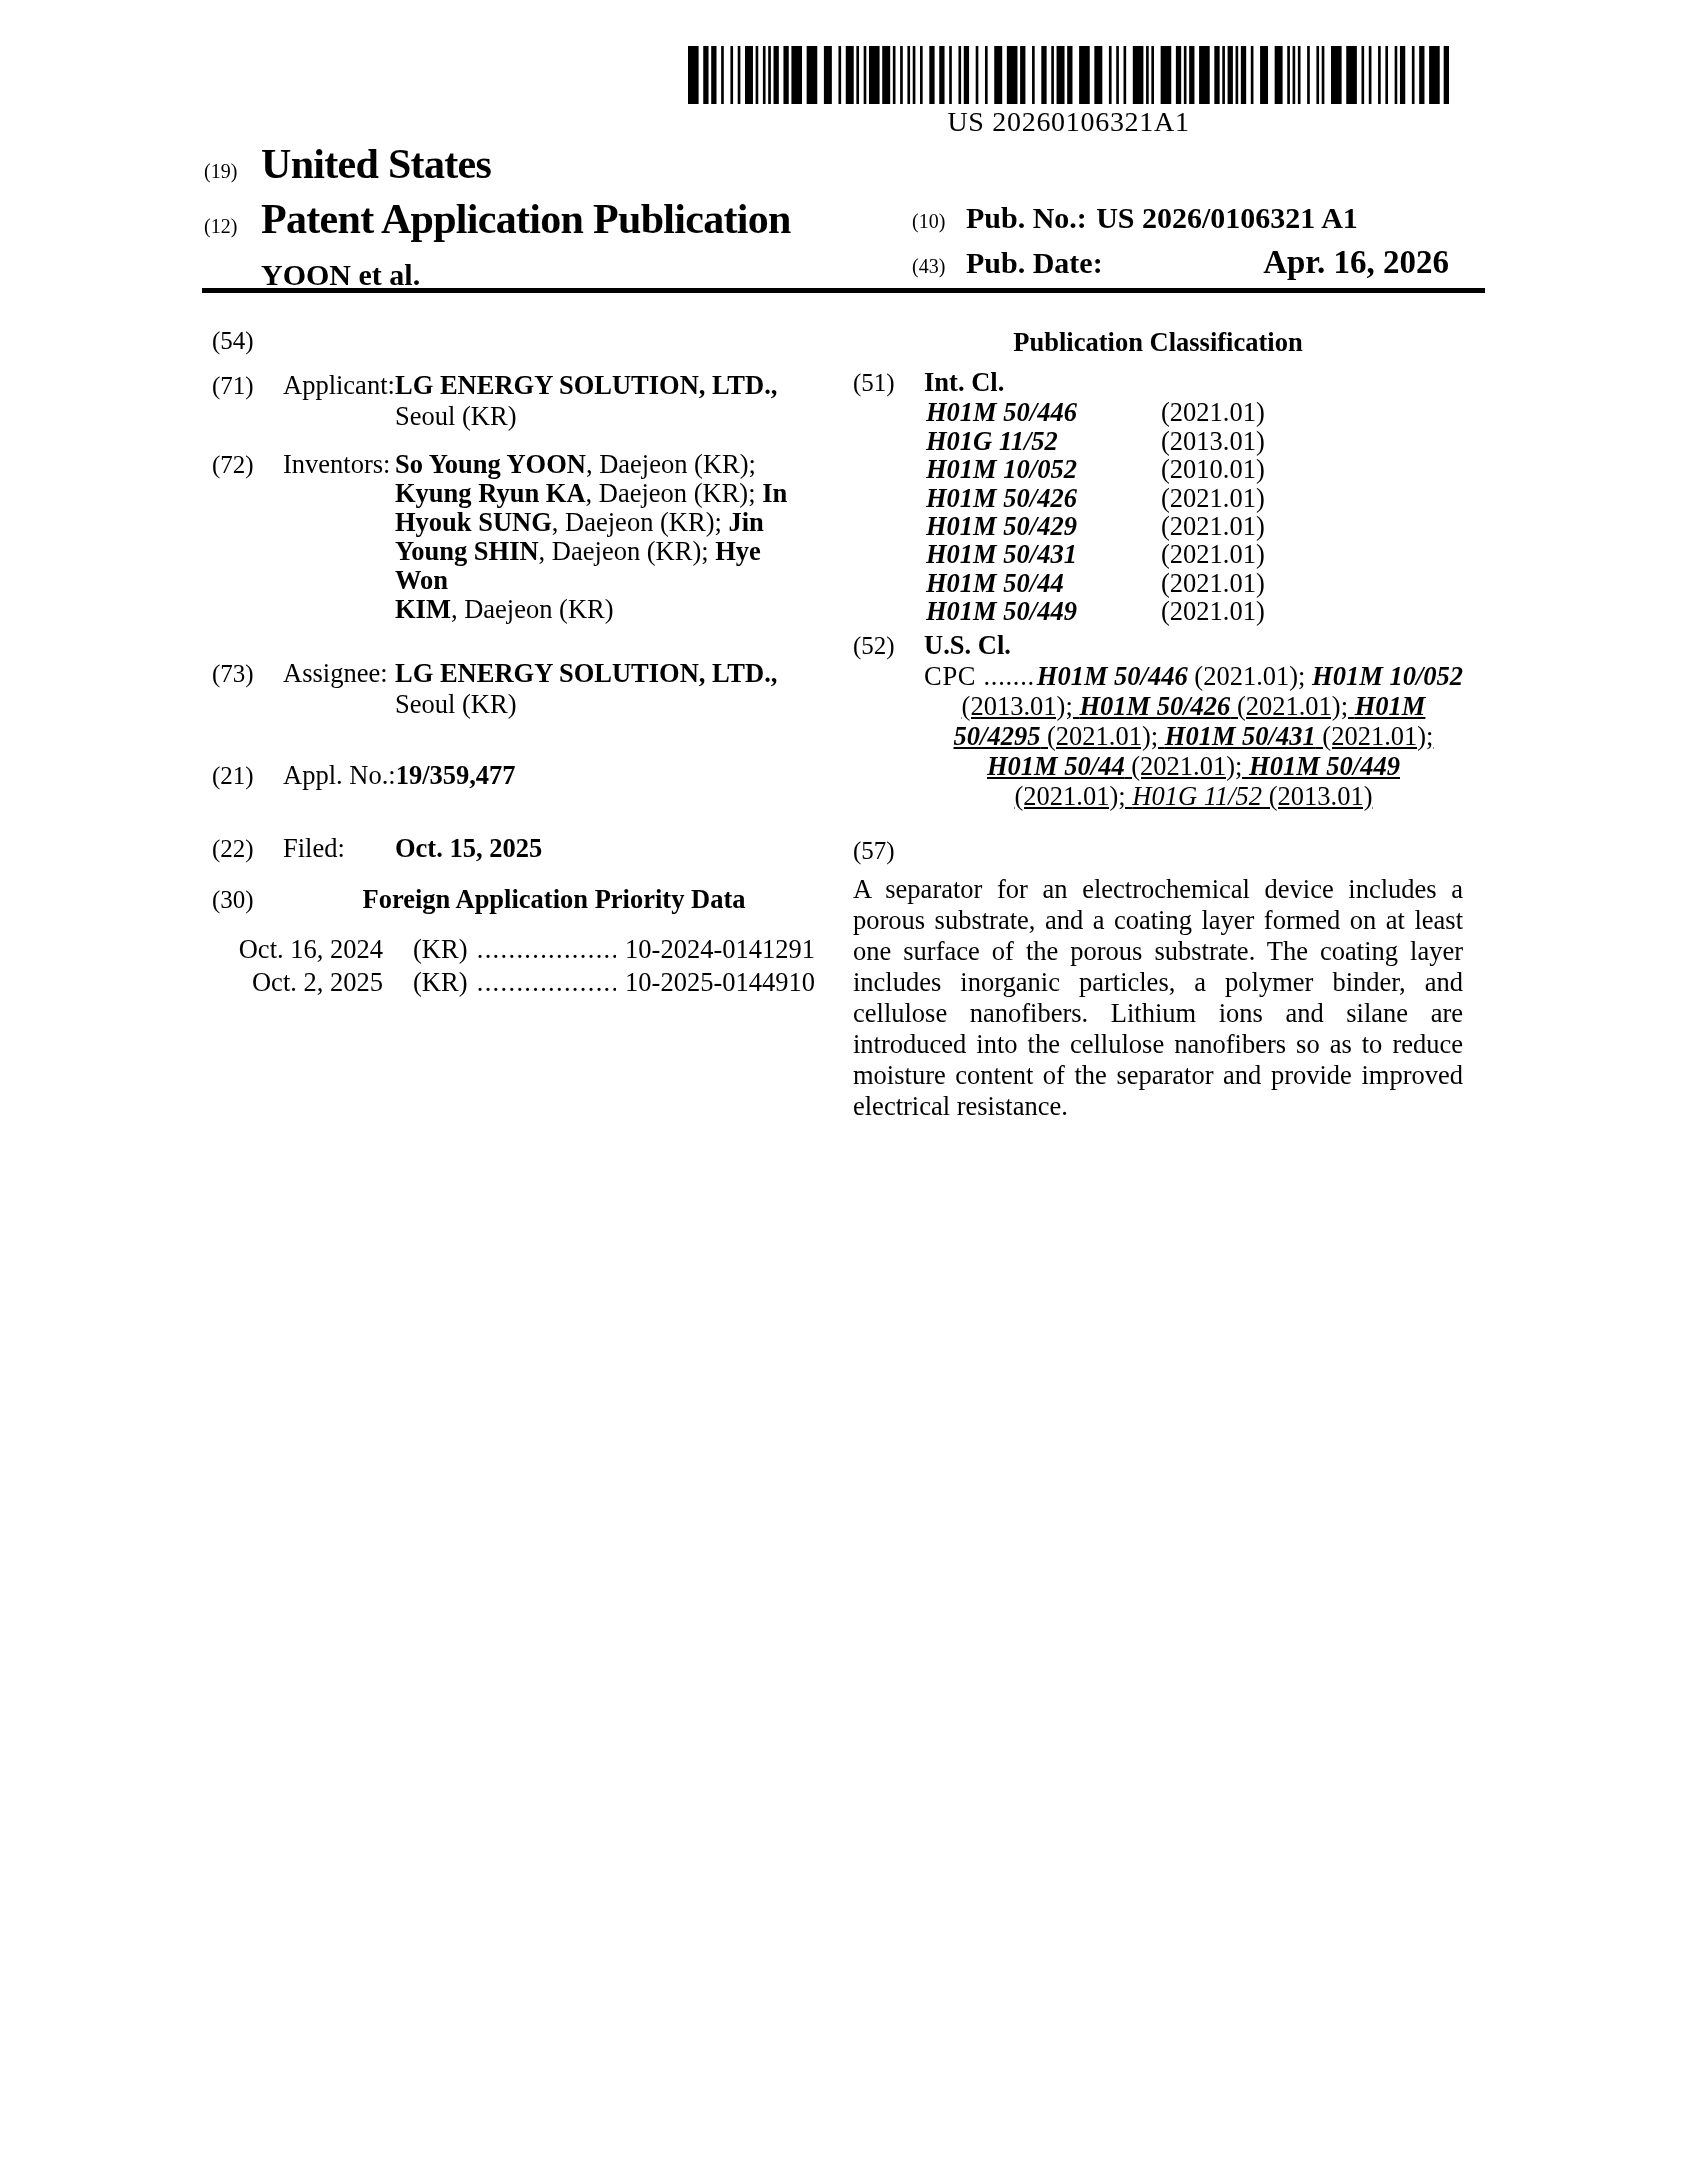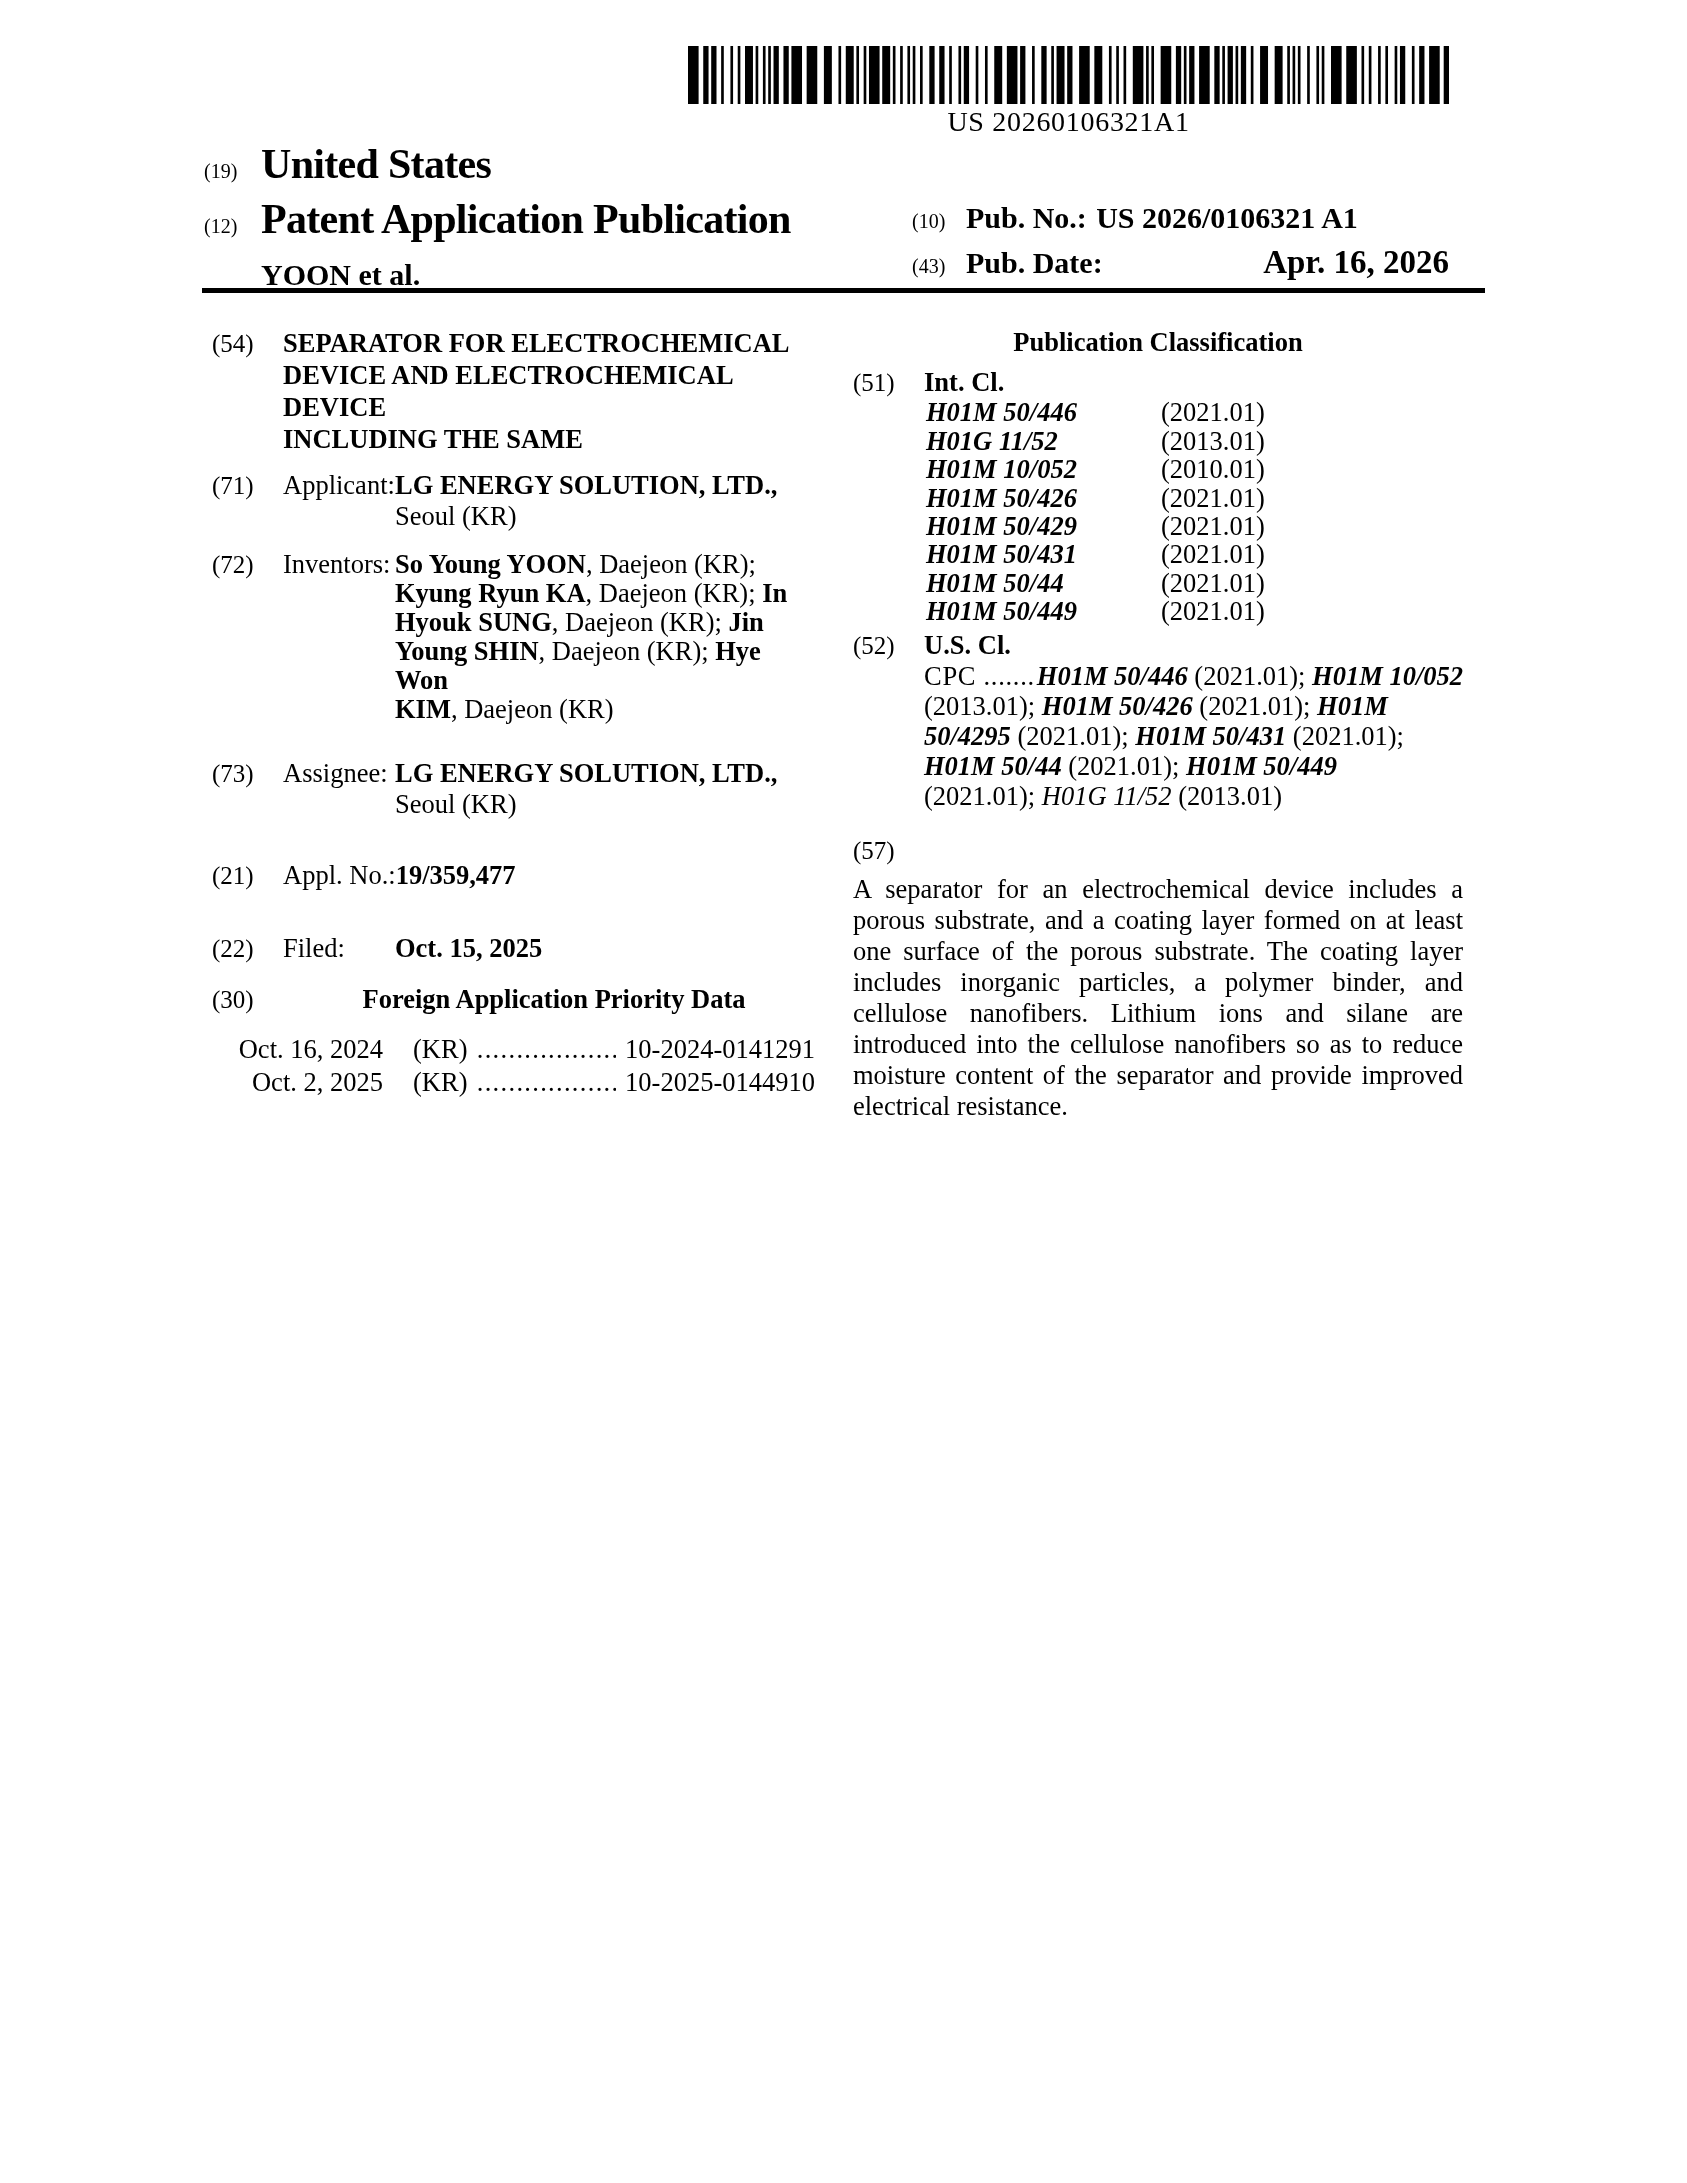--- a/index.html
+++ b/index.html
@@ -63,21 +63,21 @@
   .pc-head{text-align:center;font-weight:bold;margin-bottom:9.3px;line-height:31px;}
   .r51{line-height:31px;}
   .icl{margin-left:73px;line-height:28.4px;margin-bottom:4px;}
   .icl-row{display:flex;align-items:baseline;}
   .icl-code{flex:0 0 235px;font-weight:bold;font-style:italic;white-space:nowrap;}
   .icl-date{white-space:nowrap;}
   .r52{line-height:31px;}
   .cpc{margin-left:71px;width:539px;line-height:30px;margin-bottom:26.5px;}
   .cpc-l1{display:flex;justify-content:space-between;align-items:baseline;}
   .cpc-pre{white-space:nowrap;letter-spacing:0.7px;}
-  .cpc-ln{text-align:left;}
+  .cpc-ln{text-align:center;text-decoration:underline;}
   .abs-row{margin-bottom:9.3px;}
   .abs-head{flex:1;text-align:center;font-weight:bold;}
   .abstract{margin:0;text-align:justify;line-height:31px;font-size:26.5px;}
 </style>
 </head>
 <body>
 
 <div class="page">
 
   <div class="barcode">
@@ -190,25 +190,20 @@
       <span class="hr-date">Apr. 16, 2026</span>
     </div>
   </div>
 
   <div class="rule"></div>
 
   <div class="col col-left">
 
     <div class="row sec54">
       <span class="num">(54)</span>
-      <div class="val title">
-        <div>SEPARATOR FOR ELECTROCHEMICAL</div>
-        <div>DEVICE AND ELECTROCHEMICAL DEVICE</div>
-        <div>INCLUDING THE SAME</div>
-      </div>
     </div>
 
     <div class="row sec71">
       <span class="num">(71)</span>
       <span class="lbl">Applicant:</span>
       <div class="val val2">
         <div><span class="seg-b">LG ENERGY SOLUTION, LTD.,</span></div>
         <div><span>Seoul (KR)</span></div>
       </div>
     </div>

